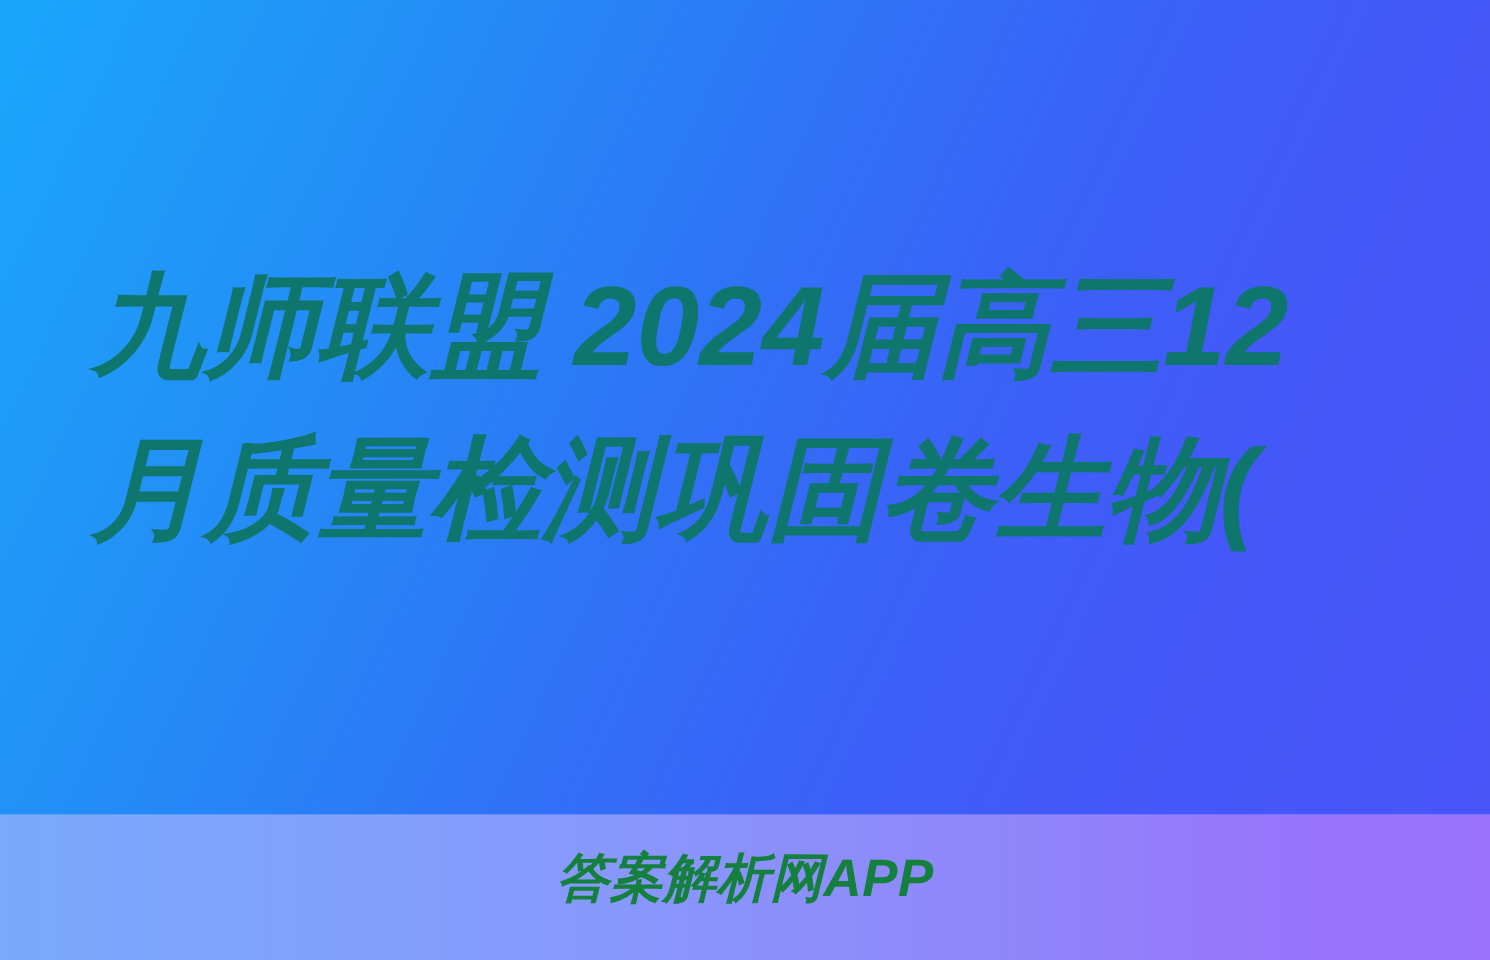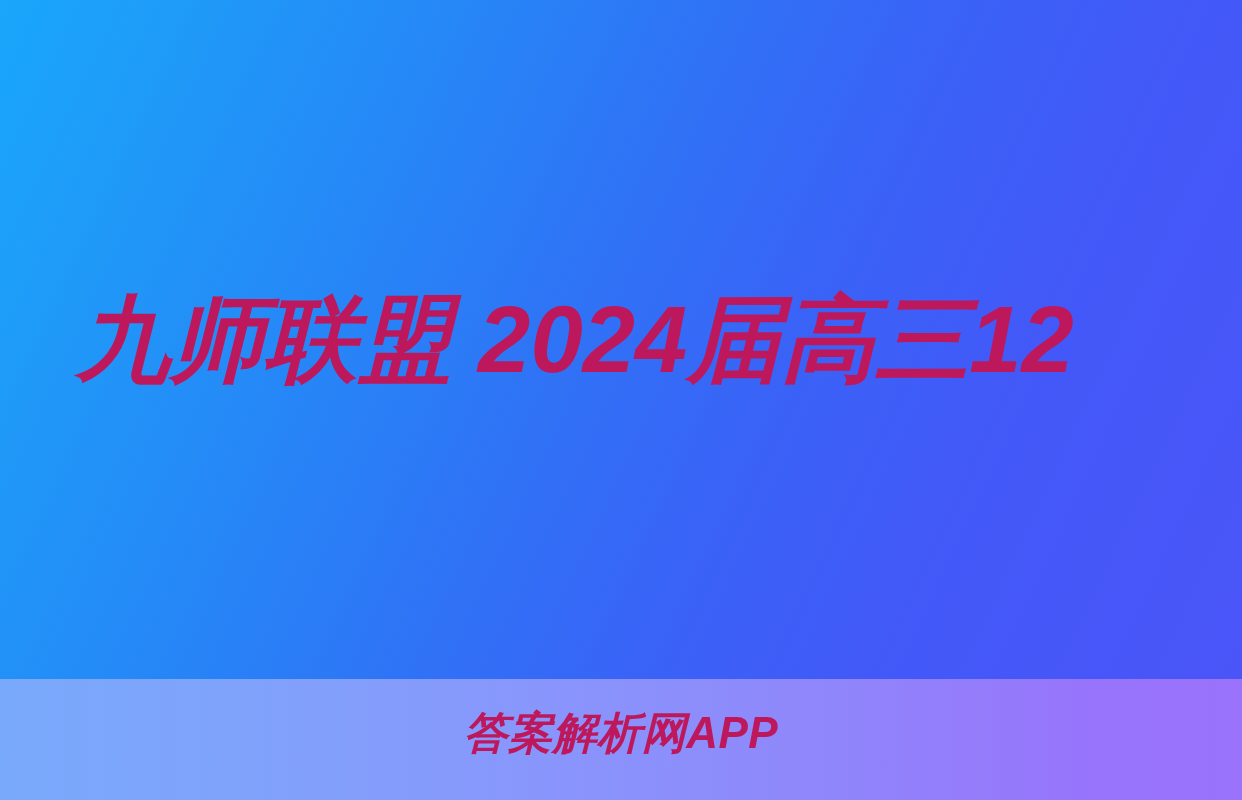--- a/index.html
+++ b/index.html
@@ -63,21 +63,21 @@
     align-items: center;
     justify-content: center;
     padding: 0;
     box-sizing: border-box;
   }
 
   .title-line {
     display: block;
     width: 1090px;
     text-align: left;
-    color: #be185d;
+    color: #0f766e;
     font-family: "Liberation Sans", "DejaVu Sans", sans-serif;
     font-size: 94px;
     font-weight: 700;
     font-style: italic;
     line-height: 136px;
     letter-spacing: 0px;
     white-space: nowrap;
     text-rendering: optimizeLegibility;
   }
 
@@ -93,39 +93,40 @@
     top: 679px;
     width: 1242px;
     height: 121px;
     display: flex;
     align-items: flex-start;
     justify-content: center;
   }
 
   .watermark-text {
     margin-top: 28px;
-    color: #be185d;
+    color: #15803d;
     font-family: "Liberation Sans", "DejaVu Sans", sans-serif;
     font-size: 44px;
     font-weight: 700;
     font-style: italic;
     letter-spacing: 0.5px;
     line-height: 52px;
     white-space: nowrap;
   }
 </style>
 </head>
 <body>
 
 <div id="banner">
 
   <div class="hero-panel"></div>
 
   <div class="title-block">
     <span class="title-line line-1">九师联盟 2024届高三12</span>
+    <span class="title-line line-2">月质量检测巩固卷生物(</span>
   </div>
 
   <div class="footer-band"></div>
 
   <div class="watermark">
     <span class="watermark-text">答案解析网APP</span>
   </div>
 
 </div>
 

